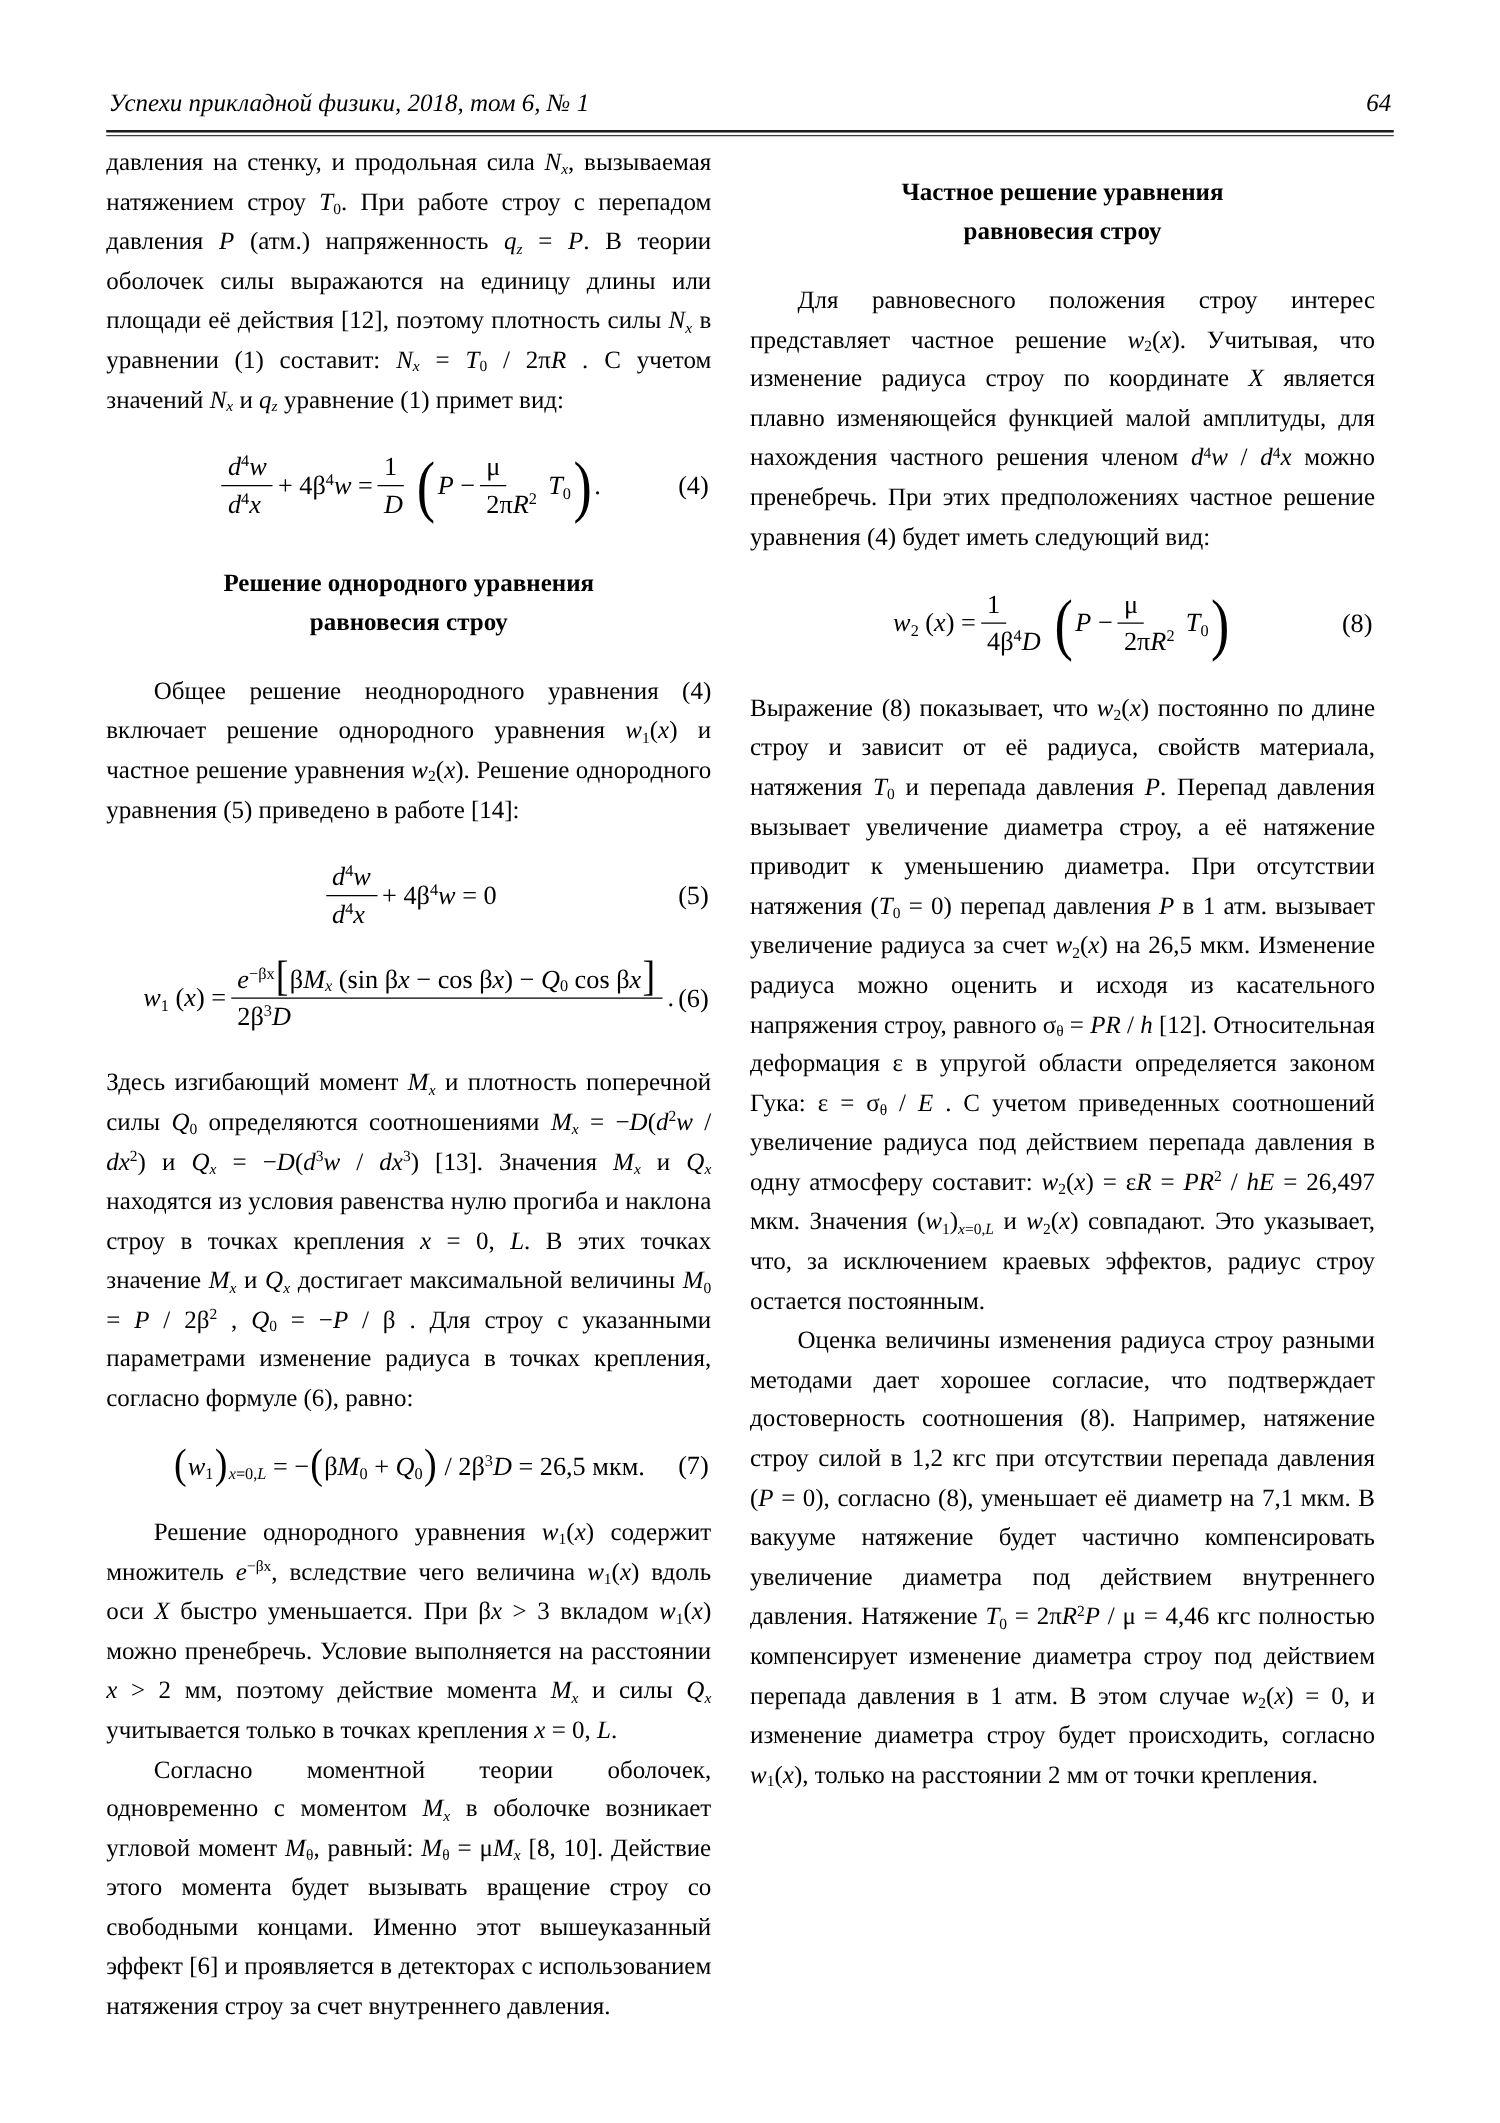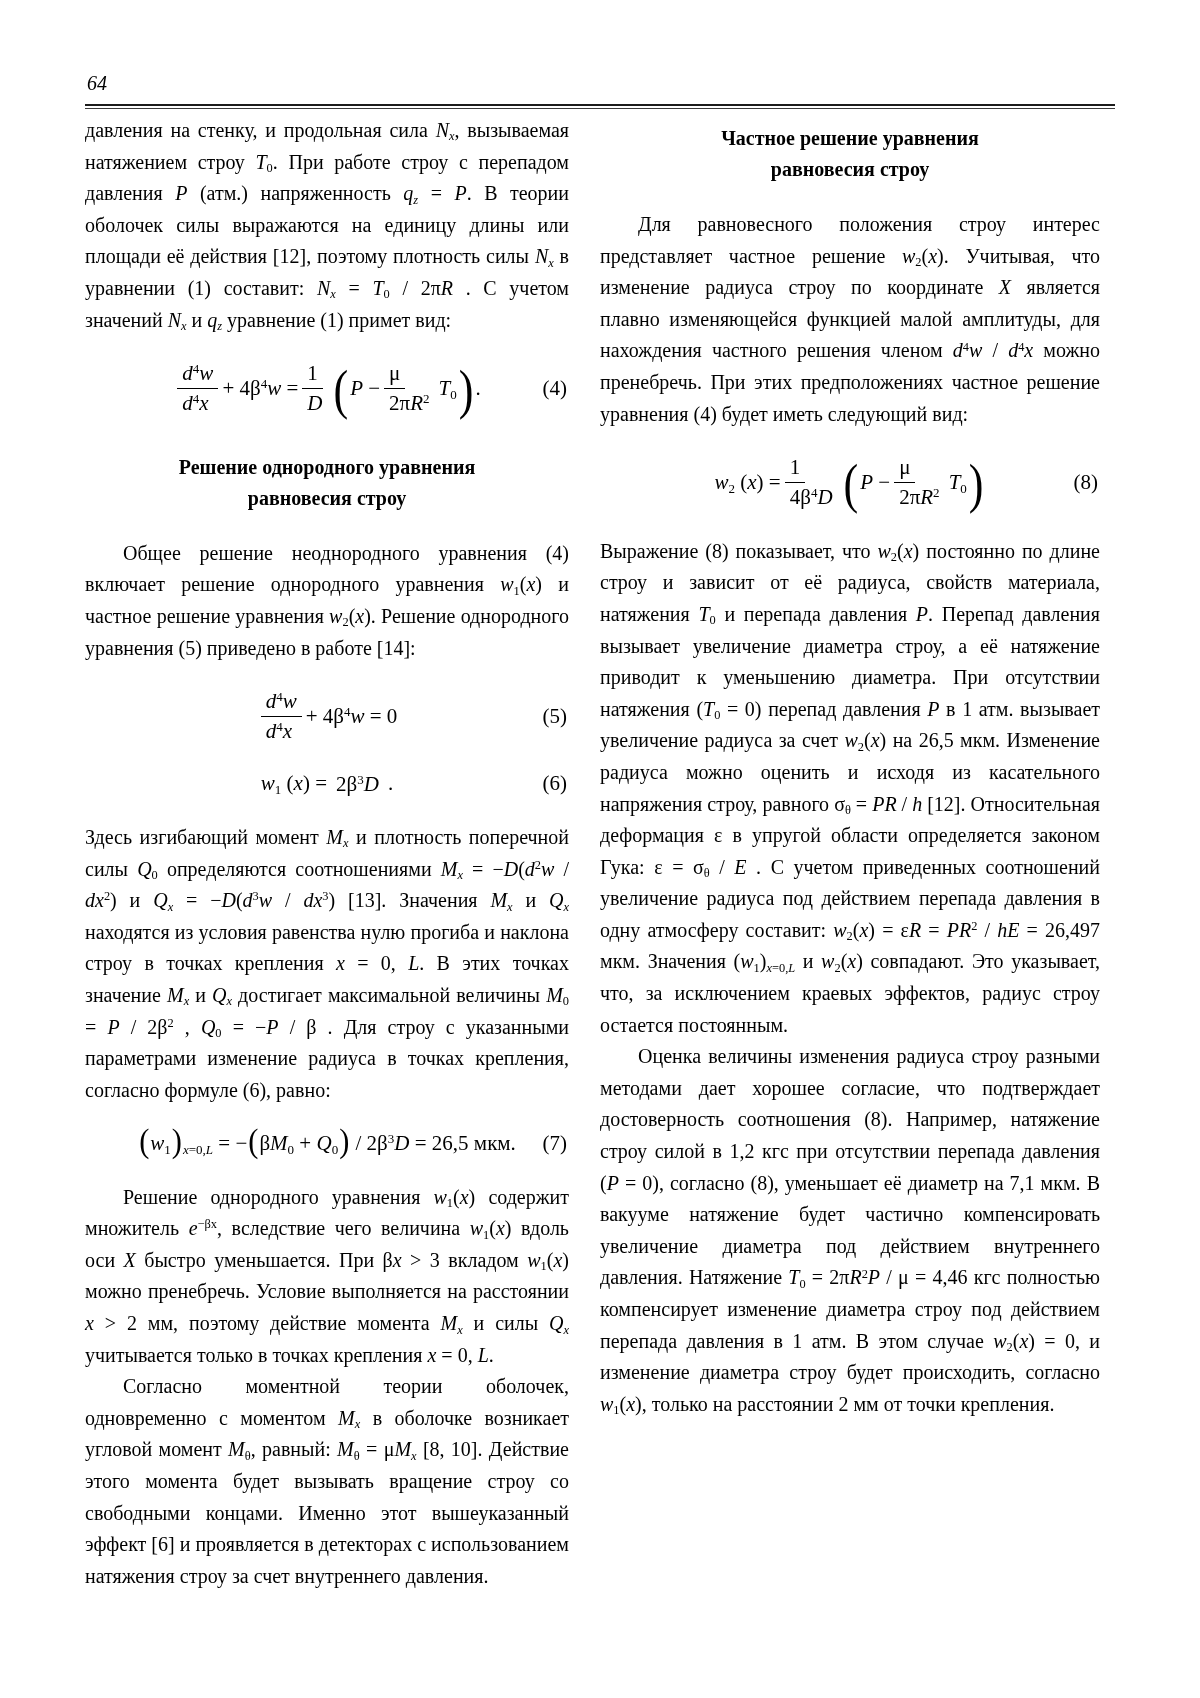--- a/index.html
+++ b/index.html
@@ -16,21 +16,21 @@
 
   
   .cols{display:flex;gap:31px;margin-top:6px;}
   .col{font-size:20px;line-height:1.58;text-align:justify;}
   .col-l{width:484px;}
   .col-r{width:500px;}
   p{margin:0;}
   p.ind{text-indent:38px;}
 
   .shead{font-weight:bold;text-align:center;line-height:1.55;margin:34px 0 24px 0;}
-  .shead.first{margin-top:8px;}
+  .shead.first{margin-top:24px;}
 
   
   .eq{display:flex;align-items:center;justify-content:center;position:relative;
       margin:24px 0;font-size:21px;line-height:1.3;text-align:center;}
   .eqno{position:absolute;right:2px;top:50%;transform:translateY(-50%);font-style:normal;}
   .frac{display:inline-flex;flex-direction:column;align-items:flex-start;margin:0 4px;vertical-align:middle;}
   .fr-n{border-bottom:1.6px solid #000;padding:0 5px 1px 5px;line-height:1.3;}
   .fr-d{padding:1px 5px 0 5px;line-height:1.3;}
 
   .it{font-style:italic;}
@@ -43,20 +43,21 @@
         font-style:normal;margin:0 2px;position:relative;top:1px;}
   .inlineq .bigp{font-size:1.45em;transform:scaleY(1.12);margin:0 1px;}
 </style>
 </head>
 <body>
 
 <div class="page">
   <div class="inner">
 
     <div class="pg-header">
+      <span>Успехи прикладной физики, 2018, том 6, № 1</span>
       <span>64</span>
     </div>
     <div class="rule"></div>
 
     <div class="cols">
 
       <div class="col col-l">
 
         <p><span>давления на стенку, и продольная сила </span><span class="it">N</span><sub class="it">x</sub><span>, вызываемая натяжением строу </span><span class="it">T</span><sub>0</sub><span>. При работе строу с перепадом давления </span><span class="it">P</span><span> (атм.) напряженность </span><span class="it">q</span><sub class="it">z</sub><span> = </span><span class="it">P</span><span>. В теории оболочек силы выражаются на единицу длины или площади её действия [12], поэтому плотность силы </span><span class="it">N</span><sub class="it">x</sub><span> в уравнении (1) составит: </span><span class="it">N</span><sub class="it">x</sub><span> = </span><span class="it">T</span><sub>0</sub><span> / 2π</span><span class="it">R</span><span> . С учетом значений </span><span class="it">N</span><sub class="it">x</sub><span> и </span><span class="it">q</span><sub class="it">z</sub><span> уравнение (1) примет вид:</span></p>
 
@@ -91,20 +92,21 @@
               <span class="fr-n"><span class="it">d</span><sup>4</sup><span class="it">w</span></span>
               <span class="fr-d"><span class="it">d</span><sup>4</sup><span class="it">x</span></span>
             </span>
           <span><span> + 4β</span><sup>4</sup><span class="it">w</span><span> = 0</span></span>
           <span class="eqno">(5)</span>
         </div>
 
         <div class="eq">
           <span class="inlineq"><span class="it">w</span><sub>1</sub><span> (</span><span class="it">x</span><span>) = </span></span>
           <span class="frac">
+              <span class="fr-n inlineq"><span class="it">e</span><sup>−βx</sup><span class="bigp">[</span><span>β</span><span class="it">M</span><sub class="it">x</sub><span> (sin β</span><span class="it">x</span><span> − cos β</span><span class="it">x</span><span>) − </span><span class="it">Q</span><sub>0</sub><span> cos β</span><span class="it">x</span><span class="bigp">]</span></span>
               <span class="fr-d"><span>2β</span><sup>3</sup><span class="it">D</span></span>
             </span>
           <span>.</span>
           <span class="eqno">(6)</span>
         </div>
 
         <p><span>Здесь изгибающий момент </span><span class="it">M</span><sub class="it">x</sub><span> и плотность поперечной силы </span><span class="it">Q</span><sub>0</sub><span> определяются соотношениями </span><span class="it">M</span><sub class="it">x</sub><span> = −</span><span class="it">D</span><span>(</span><span class="it">d</span><sup>2</sup><span class="it">w</span><span> / </span><span class="it">d</span><span class="it">x</span><sup>2</sup><span>) и </span><span class="it">Q</span><sub class="it">x</sub><span> = −</span><span class="it">D</span><span>(</span><span class="it">d</span><sup>3</sup><span class="it">w</span><span> / </span><span class="it">d</span><span class="it">x</span><sup>3</sup><span>) [13]. Значения </span><span class="it">M</span><sub class="it">x</sub><span> и </span><span class="it">Q</span><sub class="it">x</sub><span> находятся из условия равенства нулю прогиба и наклона строу в точках крепления </span><span class="it">x</span><span> = 0, </span><span class="it">L</span><span>. В этих точках значение </span><span class="it">M</span><sub class="it">x</sub><span> и </span><span class="it">Q</span><sub class="it">x</sub><span> достигает максимальной величины </span><span class="it">M</span><sub>0</sub><span> = </span><span class="it">P</span><span> / 2β</span><sup>2</sup><span> , </span><span class="it">Q</span><sub>0</sub><span> = −</span><span class="it">P</span><span> / β . Для строу с указанными параметрами изменение радиуса в точках крепления, согласно формуле (6), равно:</span></p>
 
         <div class="eq">
           <span class="inlineq"><span class="bigp">(</span><span class="it">w</span><sub>1</sub><span class="bigp">)</span><sub class="it">x</sub><sub>=0,</sub><sub class="it">L</sub><span> = −</span><span class="bigp">(</span><span>β</span><span class="it">M</span><sub>0</sub><span> + </span><span class="it">Q</span><sub>0</sub><span class="bigp">)</span><span> / 2β</span><sup>3</sup><span class="it">D</span><span> = 26,5 мкм.</span></span>

